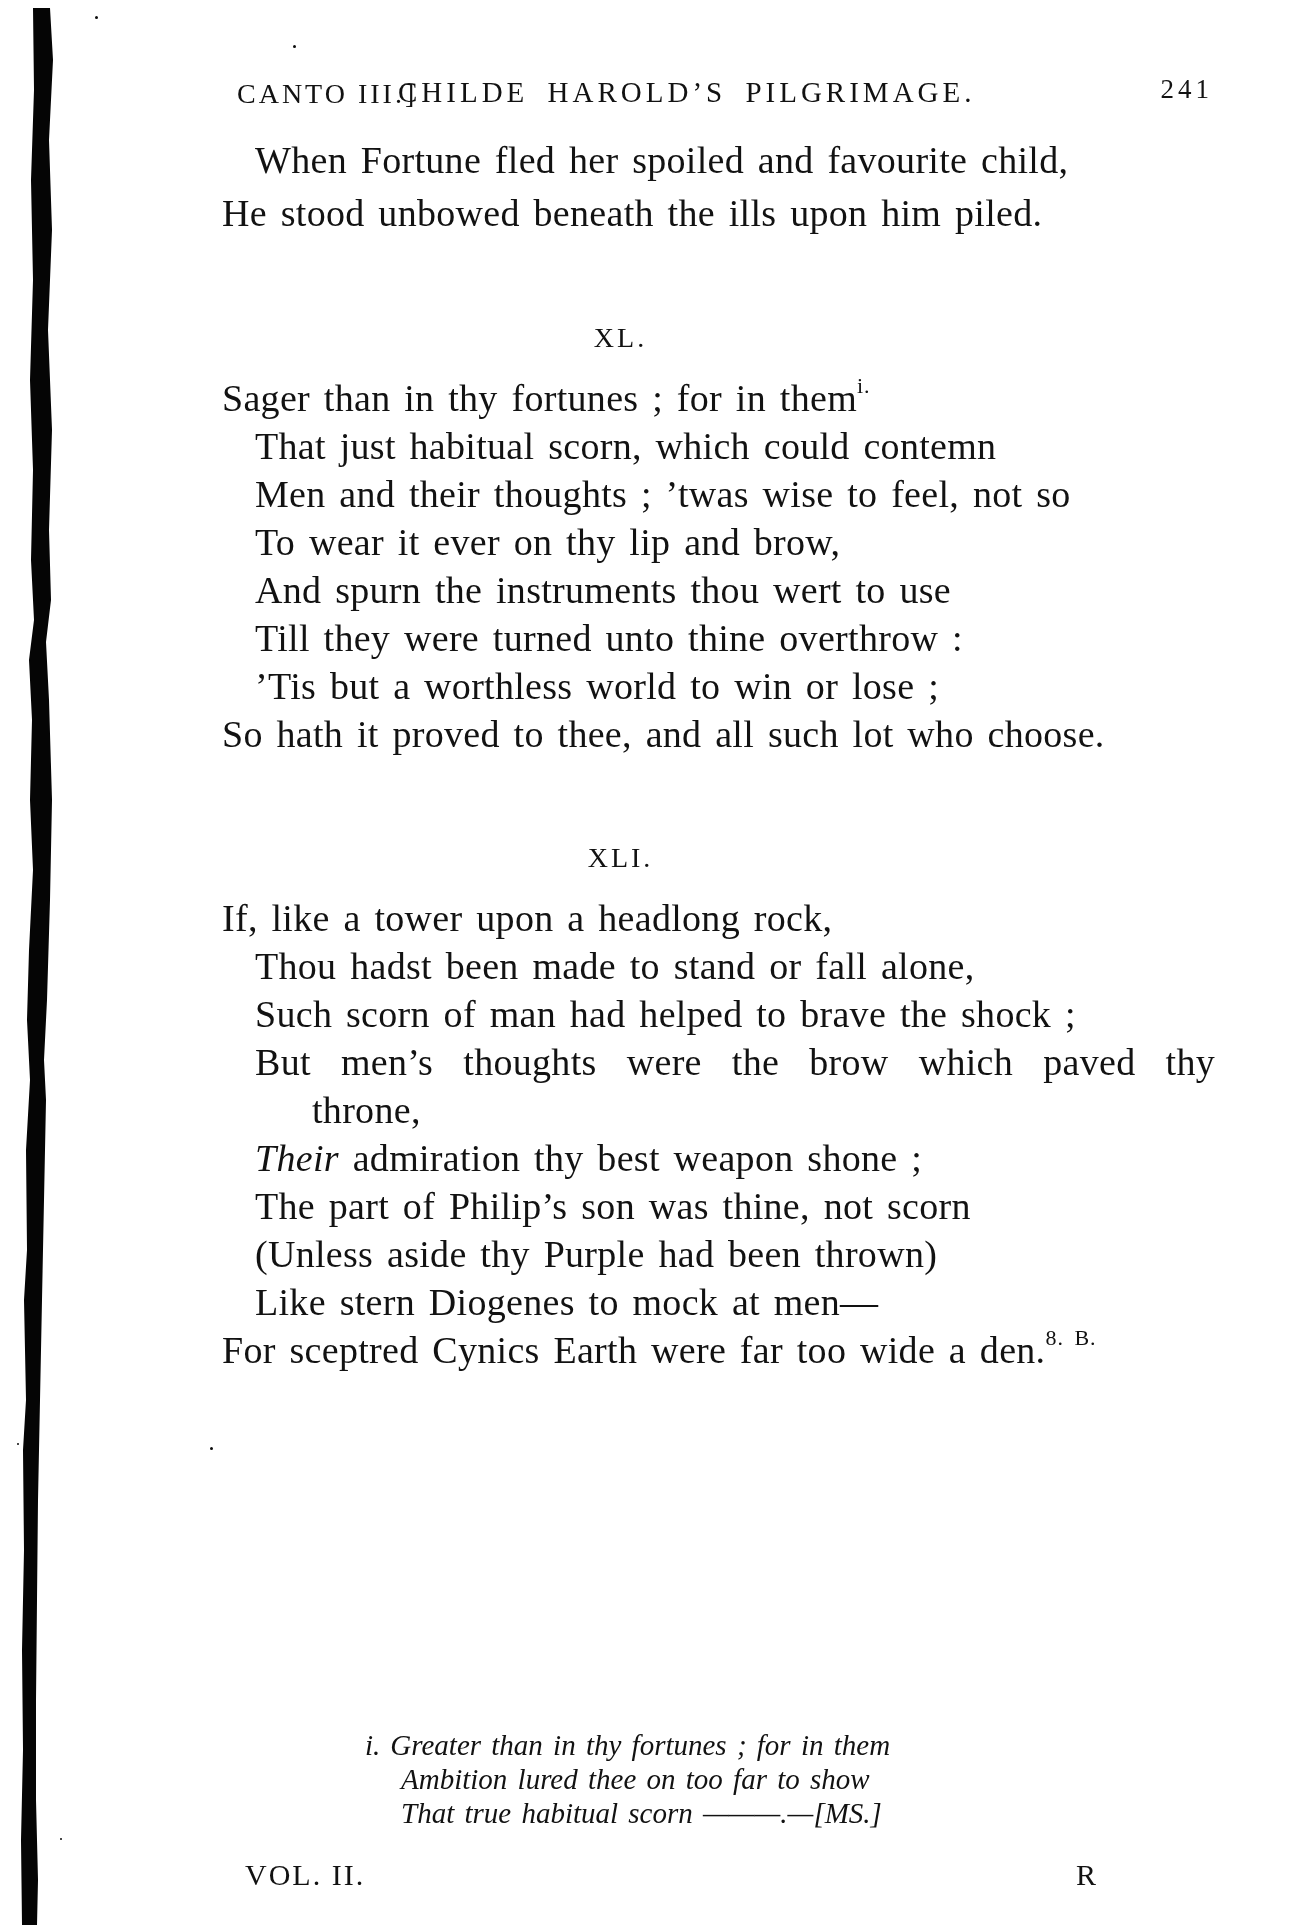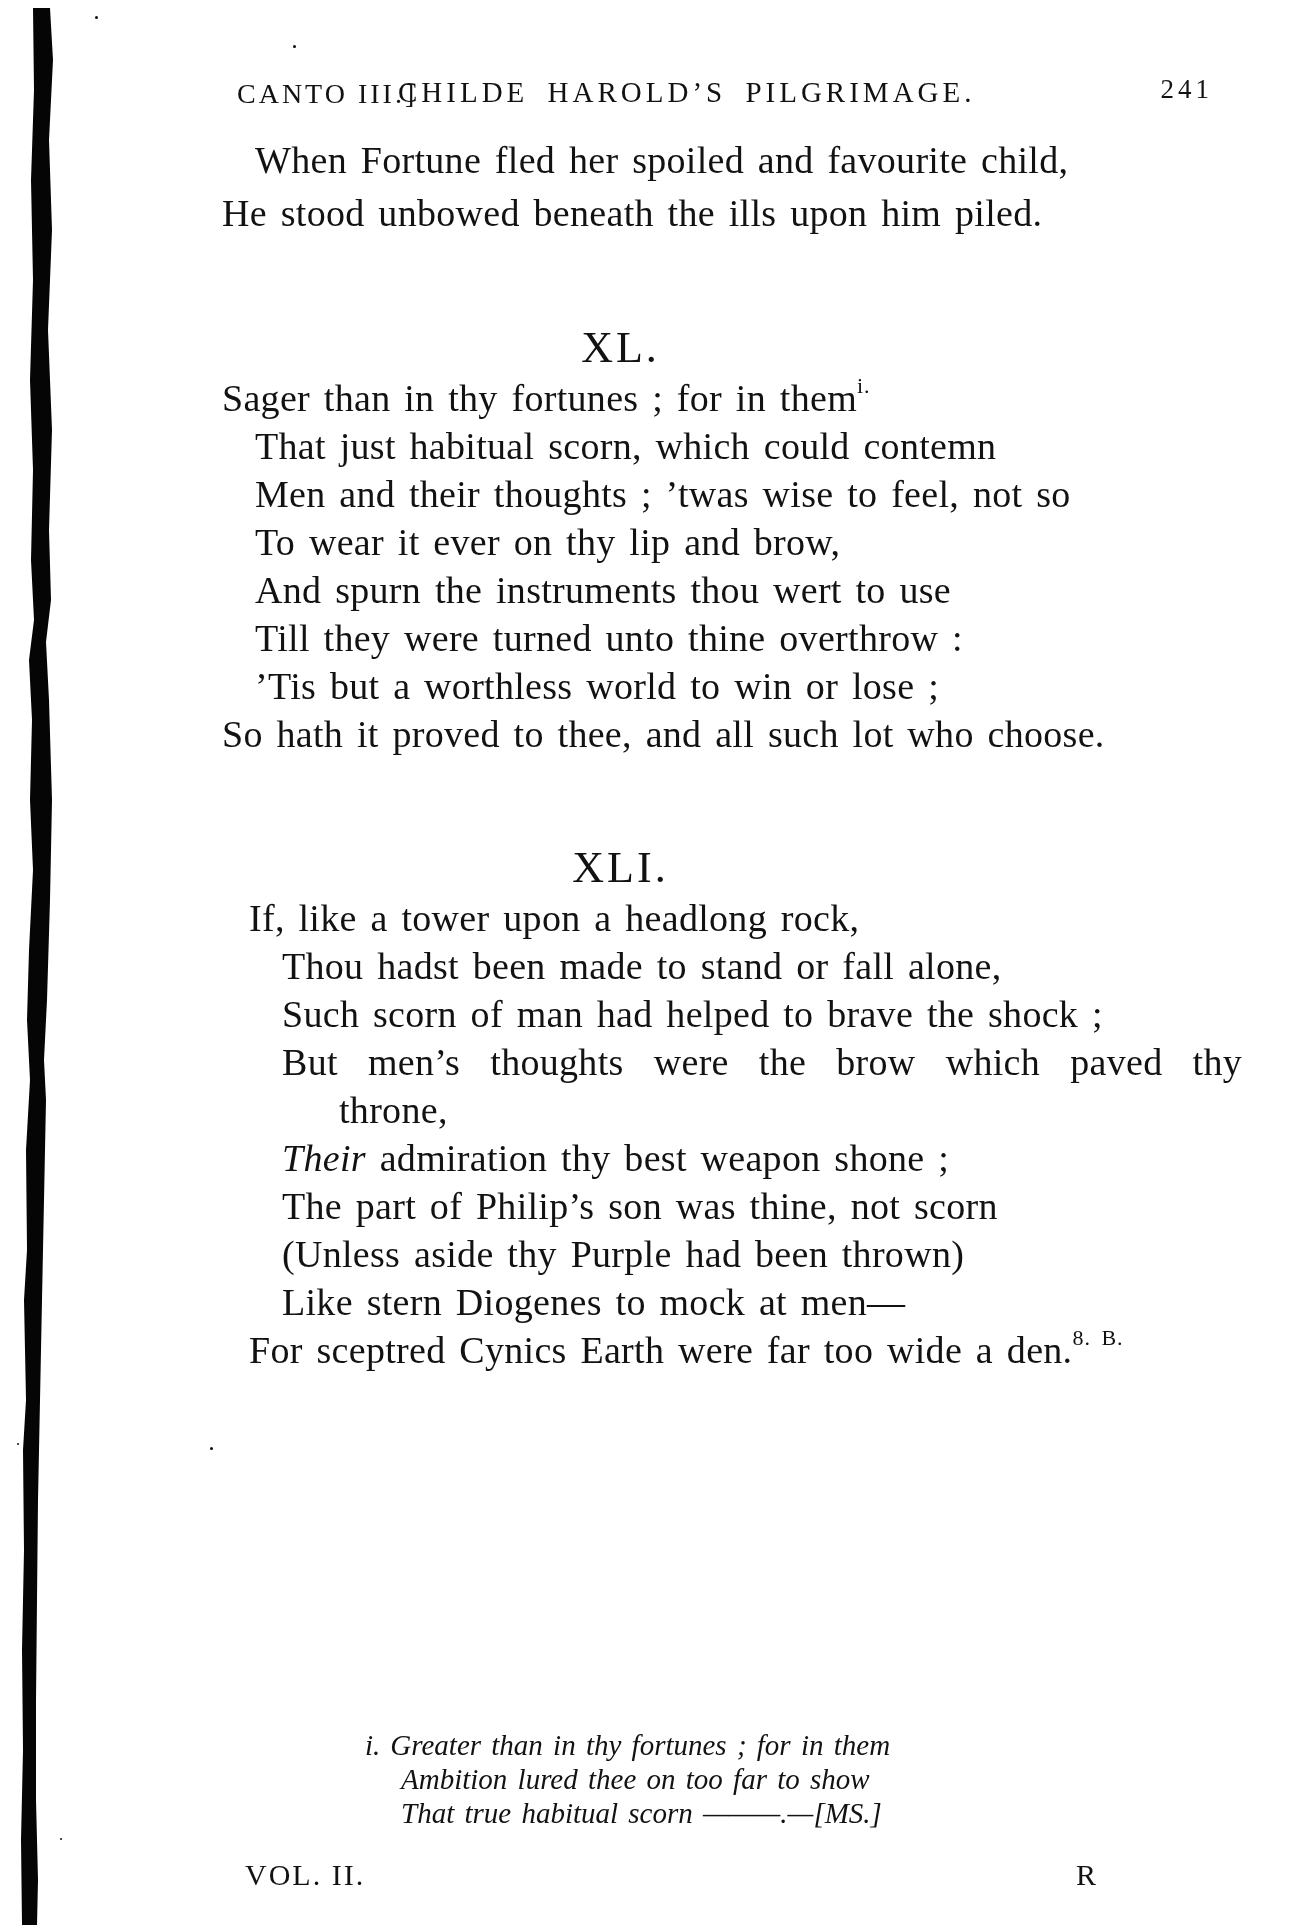--- a/index.html
+++ b/index.html
@@ -17,21 +17,21 @@
   .canto{position:absolute;left:237px;top:6px;font-size:28px;letter-spacing:3px;}
   .book-title{position:absolute;left:398px;top:4px;font-size:29px;letter-spacing:4px;word-spacing:8px;}
   .page-number{position:absolute;right:98px;top:2px;font-size:27px;letter-spacing:4px;}
   
   .poem-col{position:absolute;left:222px;width:993px;}
   .line{font-size:38px;line-height:48px;word-spacing:4px;letter-spacing:0.3px;white-space:pre-wrap;}
   .opening .line{line-height:53px;}
   .ind1{padding-left:33px;}
   .ind2{padding-left:90px;}
   .justify{text-align:justify;text-align-last:justify;word-spacing:0;}
-  .stanza-heading{font-size:44px;letter-spacing:3px;text-align:center;margin-right:196px;}
+  .stanza-heading{font-size:28px;letter-spacing:3px;text-align:center;margin-right:196px;}
   sup{font-size:22px;letter-spacing:1px;vertical-align:18px;line-height:0;}
   em{font-style:italic;}
   
   .footnote{position:absolute;left:365px;top:1728px;font-style:italic;font-size:29px;line-height:34px;word-spacing:3px;}
   .footnote .fn-line{padding-left:36px;}
   .footnote .fn-first{padding-left:0;}
   .fn-marker{padding-right:10px;}
   
   .footer{position:absolute;top:1846px;left:0;width:1311px;height:40px;font-size:30px;margin-top:12px;}
   .vol{position:absolute;left:245px;letter-spacing:2px;}
@@ -77,21 +77,21 @@
   <div class="line ind1">To wear it ever on thy lip and brow,</div>
   <div class="line ind1">And spurn the instruments thou wert to use</div>
   <div class="line ind1">Till they were turned unto thine overthrow :</div>
   <div class="line ind1">’Tis but a worthless world to win or lose ;</div>
   <div class="line">So hath it proved to thee, and all such lot who choose.</div>
 </div>
 
 <div class="poem-col" style="top:842px;">
   <div class="stanza-heading">XLI.</div>
 </div>
-<div class="poem-col" style="top:894px;margin-left:27px;">
+<div class="poem-col" style="top:894px;">
   <div class="line">If, like a tower upon a headlong rock,</div>
   <div class="line ind1">Thou hadst been made to stand or fall alone,</div>
   <div class="line ind1">Such scorn of man had helped to brave the shock ;</div>
   <div class="line ind1 justify">But men’s thoughts were the brow which paved thy</div>
   <div class="line ind2">throne,</div>
   <div class="line ind1"><em>Their</em><span> admiration thy best weapon shone ;</span></div>
   <div class="line ind1">The part of Philip’s son was thine, not scorn</div>
   <div class="line ind1">(Unless aside thy Purple had been thrown)</div>
   <div class="line ind1">Like stern Diogenes to mock at men—</div>
   <div class="line"><span>For sceptred Cynics Earth were far too wide a den.</span><sup>8. B.</sup></div>

